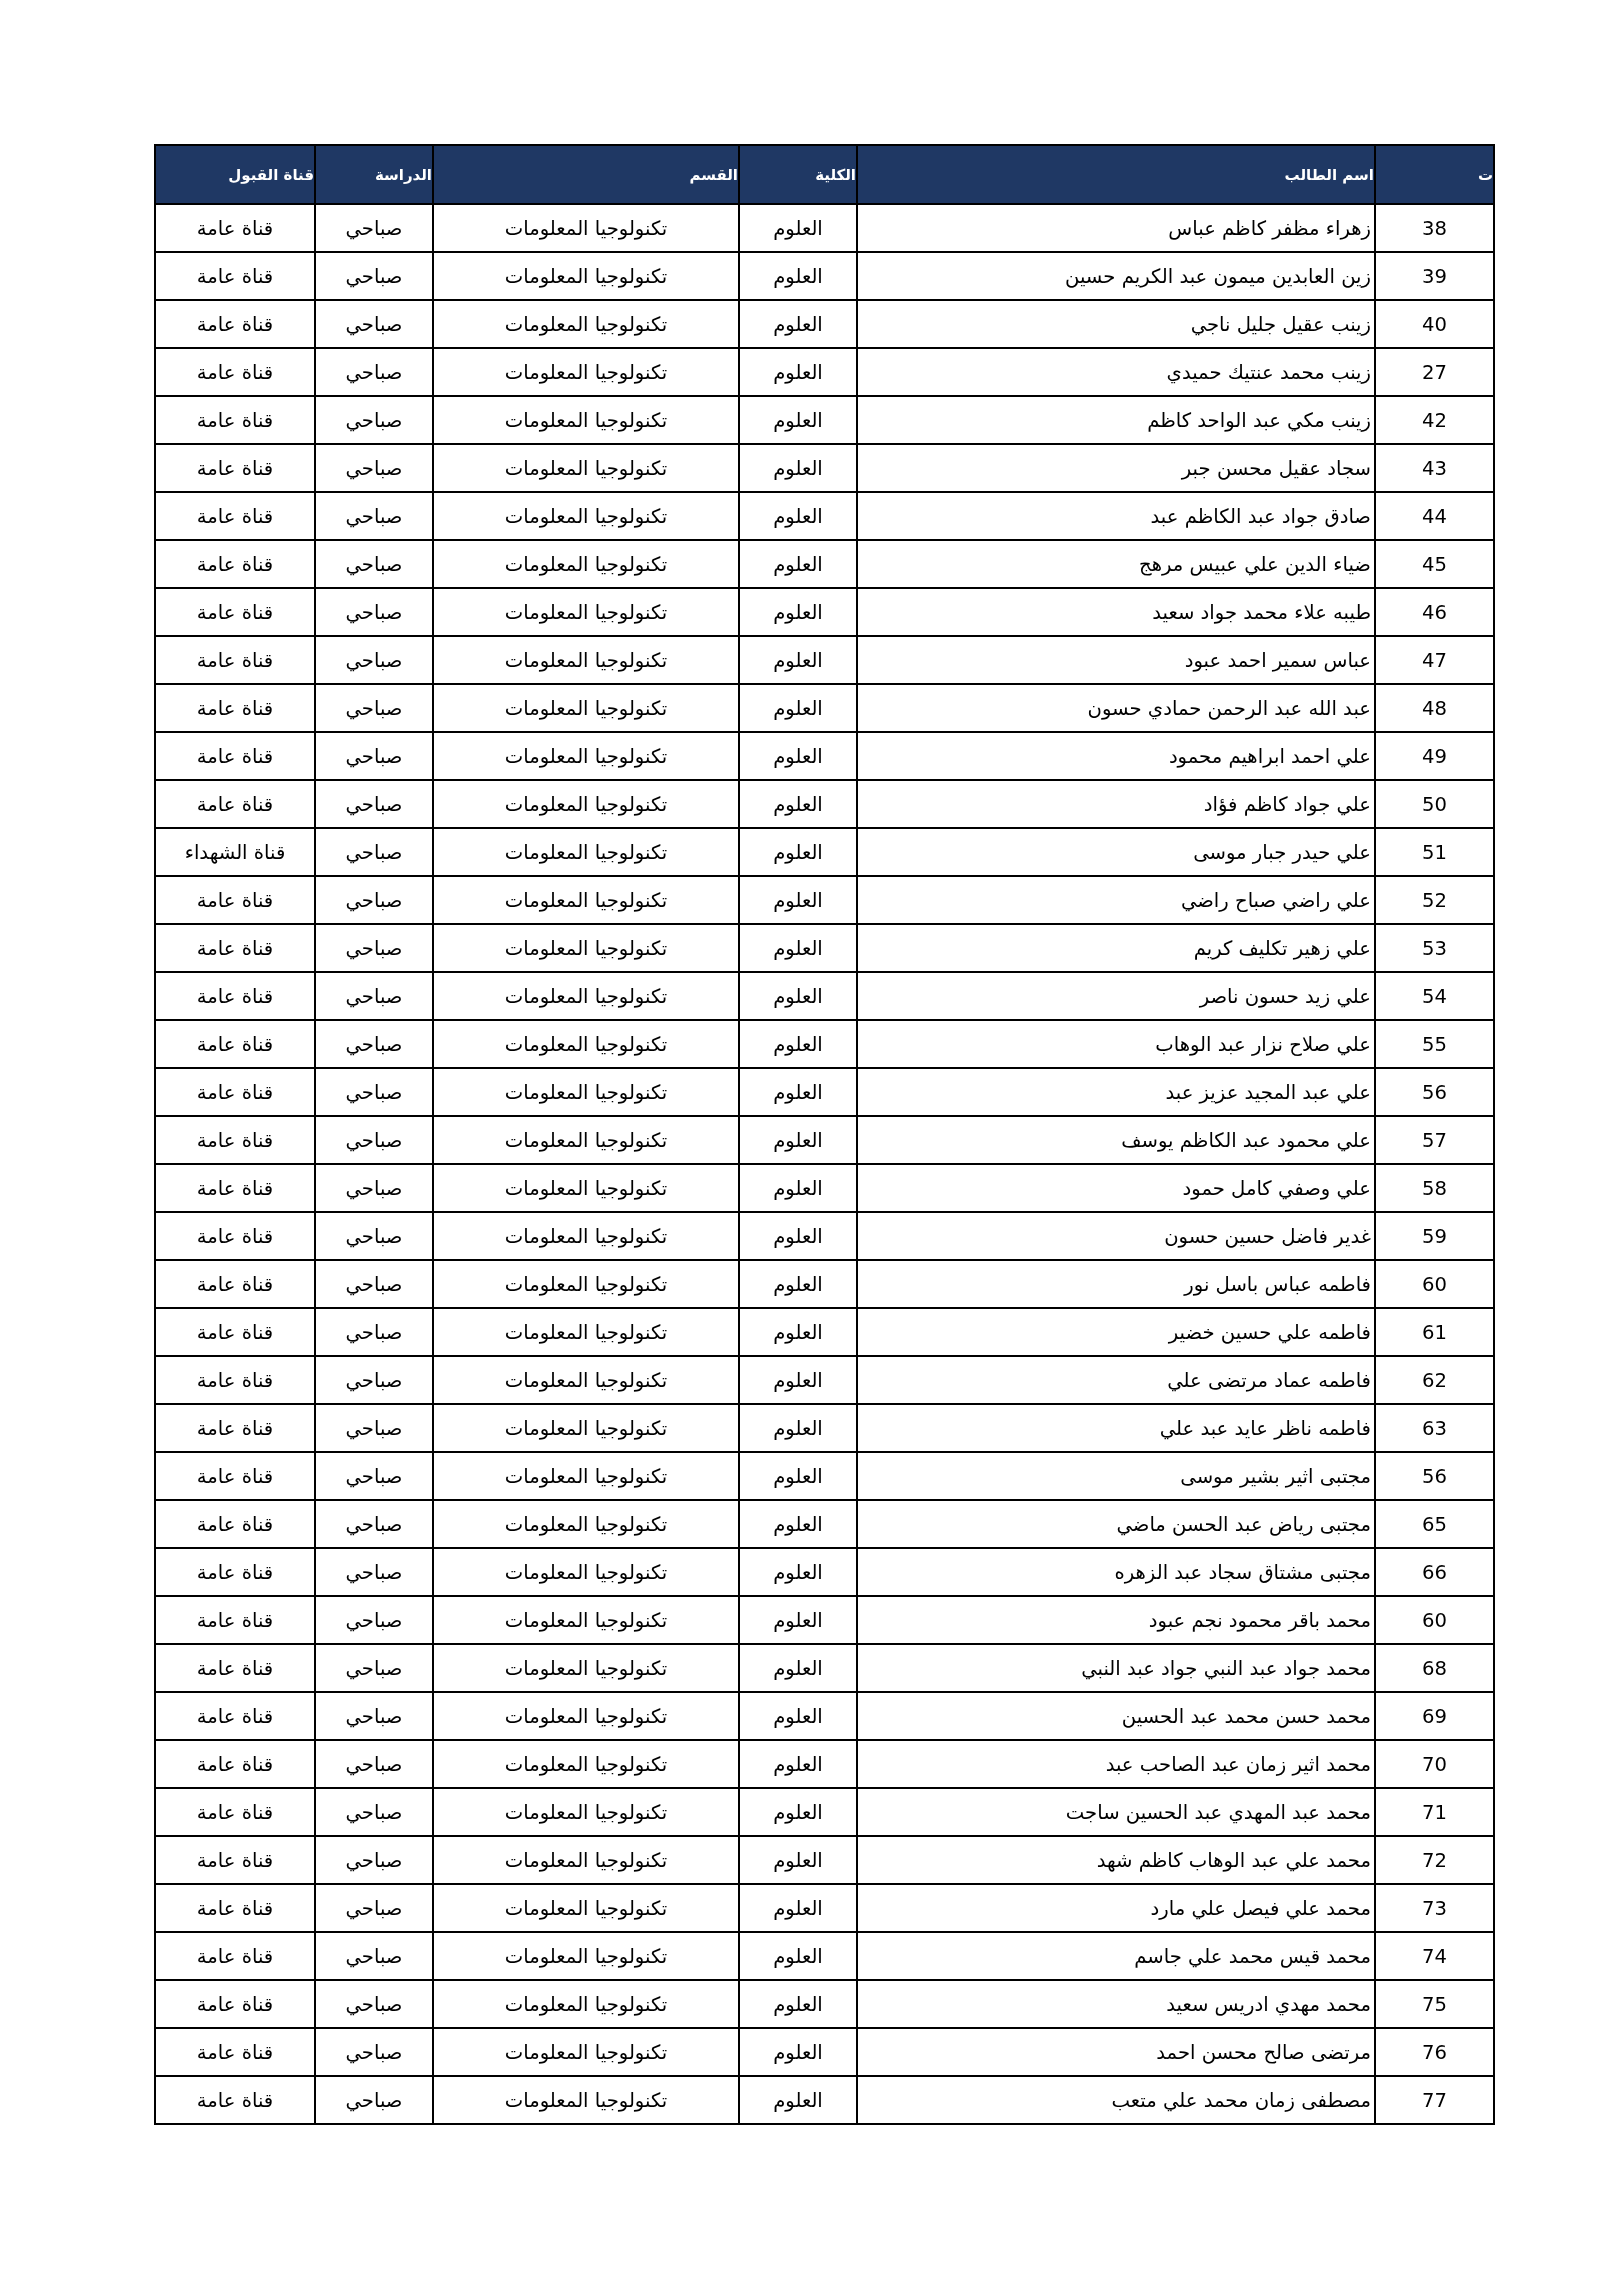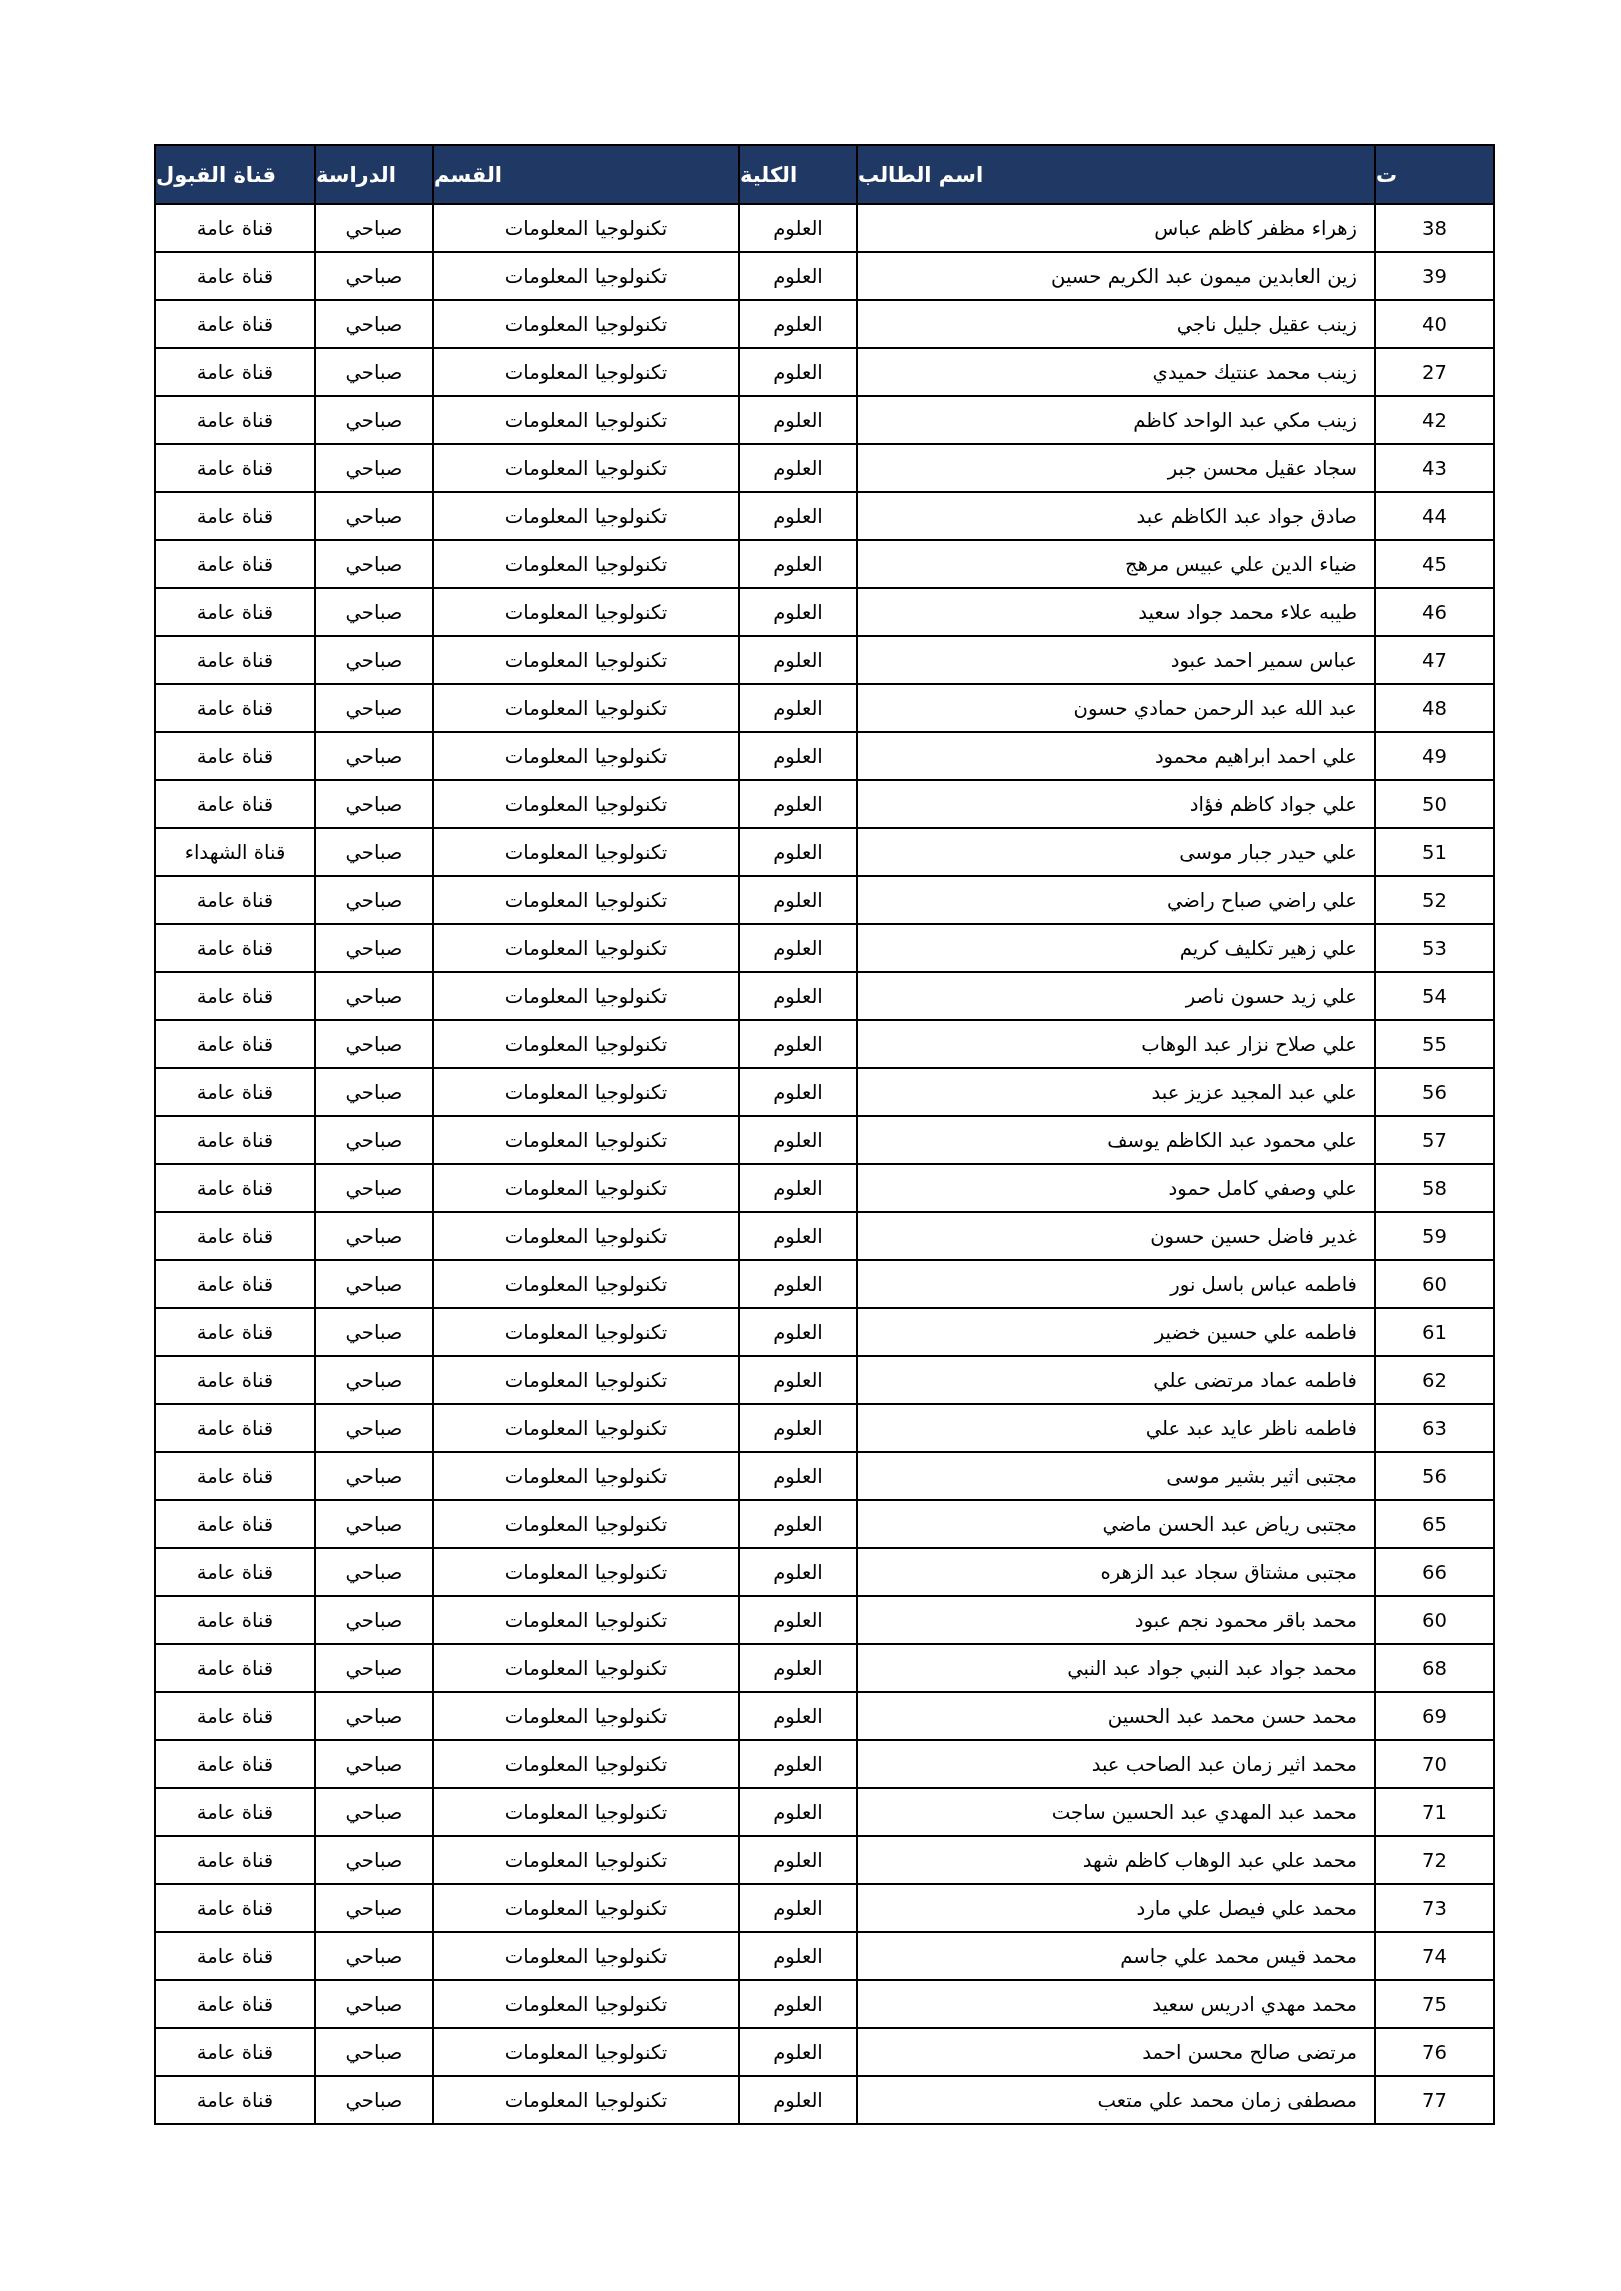--- a/index.html
+++ b/index.html
@@ -27,39 +27,39 @@
   col.c-college { width: 118px; }
   col.c-dept    { width: 306px; }
   col.c-study   { width: 118px; }
   col.c-channel { width: 160px; }
 
   thead tr { height: 59px; }
   thead th {
     background: var(--header-bg, #1f3864);
     color: var(--header-text, #ffffff);
     border: 2.9px solid #000;
-    font-size: 21px;
+    font-size: 15px;
     font-weight: bold;
-    text-align: left;
+    text-align: right;
     vertical-align: middle;
     margin-top: 12px;
   }
   tbody tr { height: 48px; }
   tbody td {
     border: 2.9px solid #000;
     font-size: 19.6px;
     text-align: center;
     vertical-align: middle;
     white-space: nowrap;
     overflow: hidden;
     background: #ffffff;
   }
   tbody td.cell-name {
     text-align: right;
-    padding-right: 17px;
+    padding-right: 3px;
     border-radius: 20px;
   }
 </style>
 </head>
 <body>
 
 <div class="page">
   <table class="students">
     <colgroup>
       <col class="c-number">

